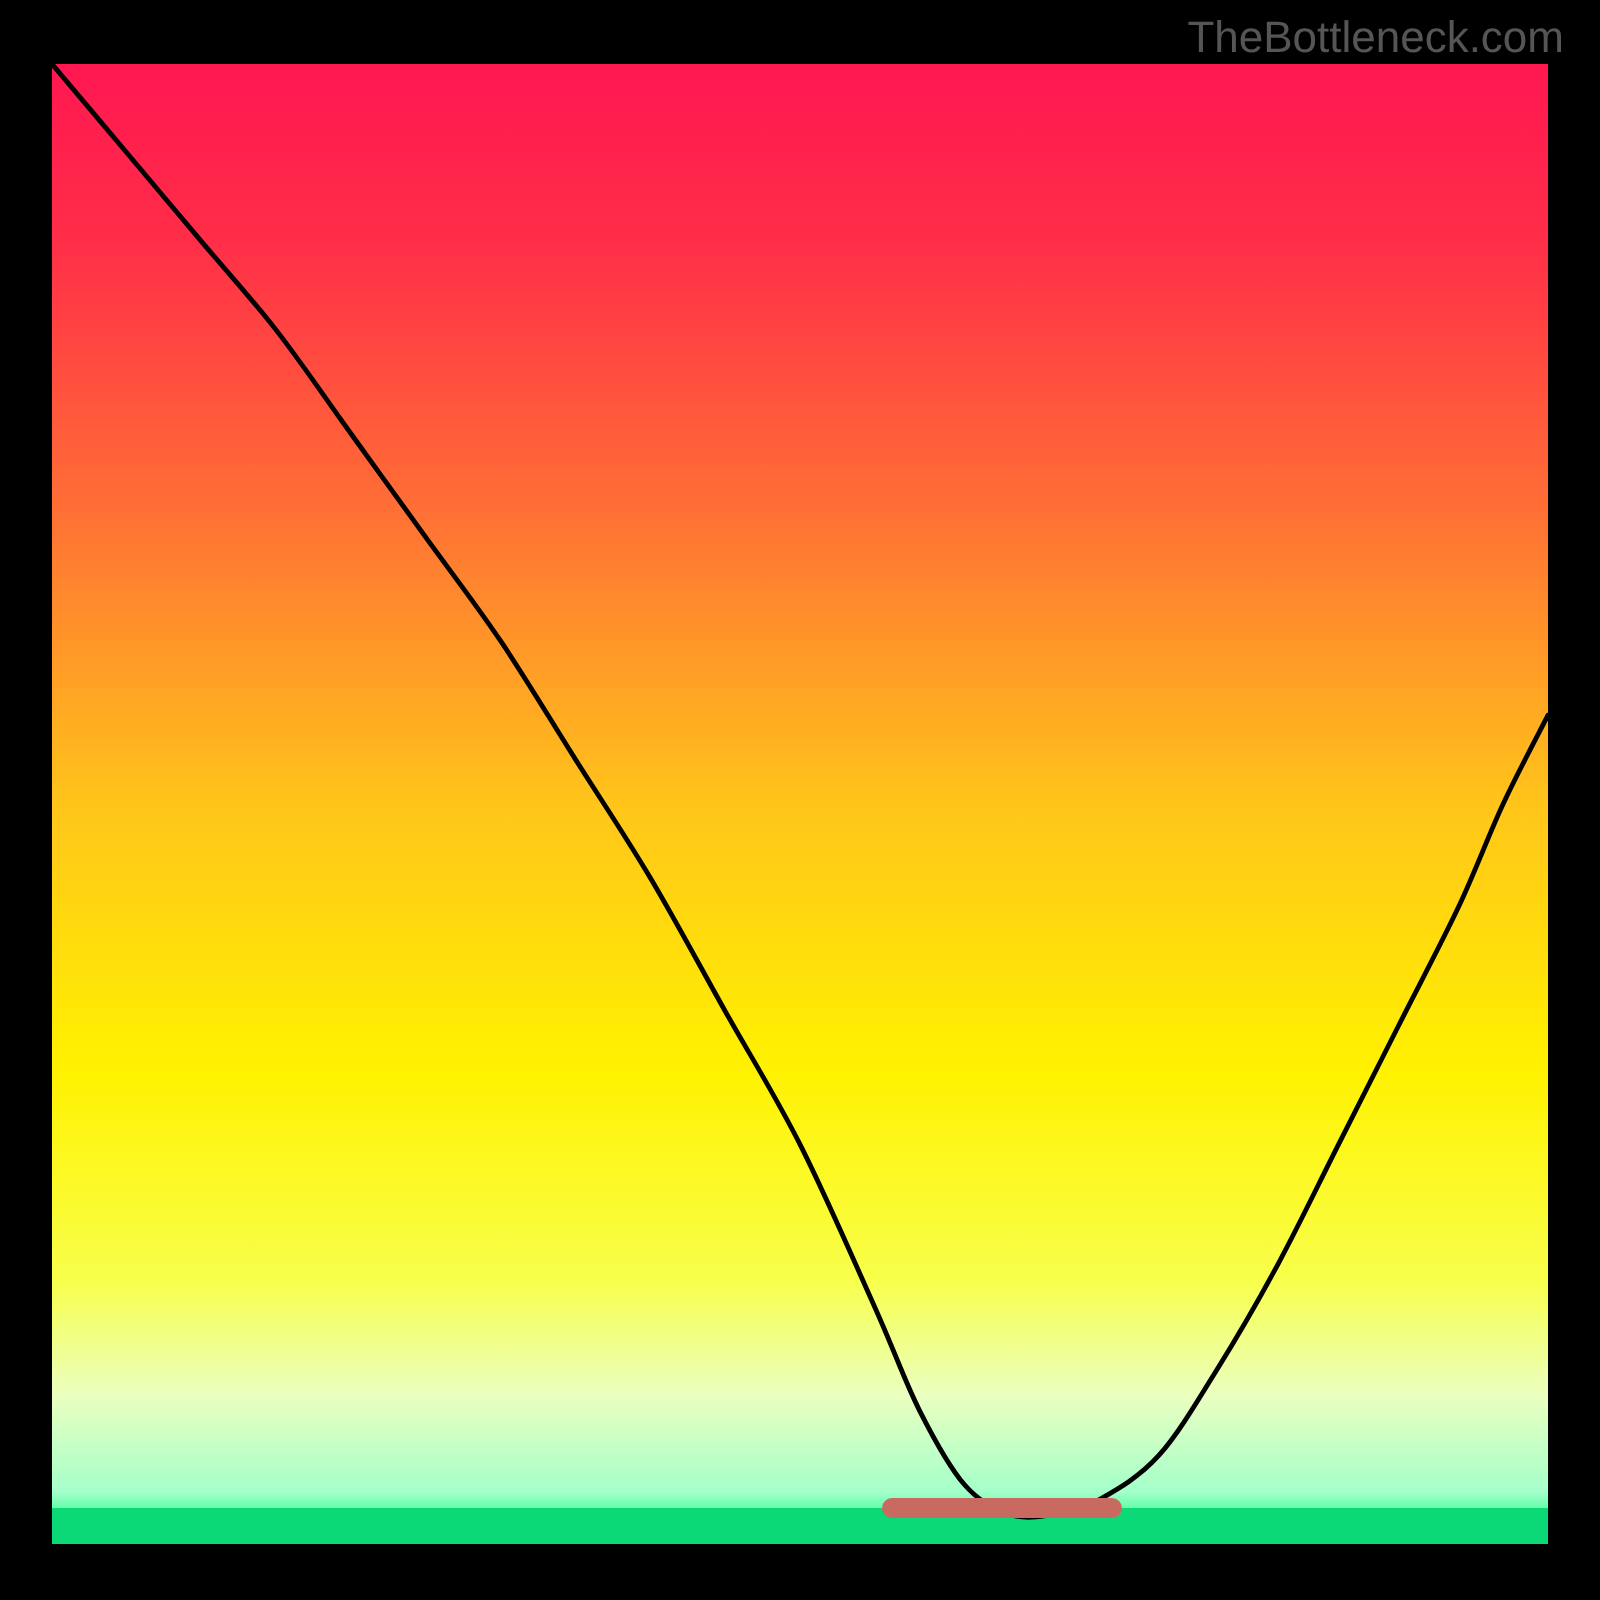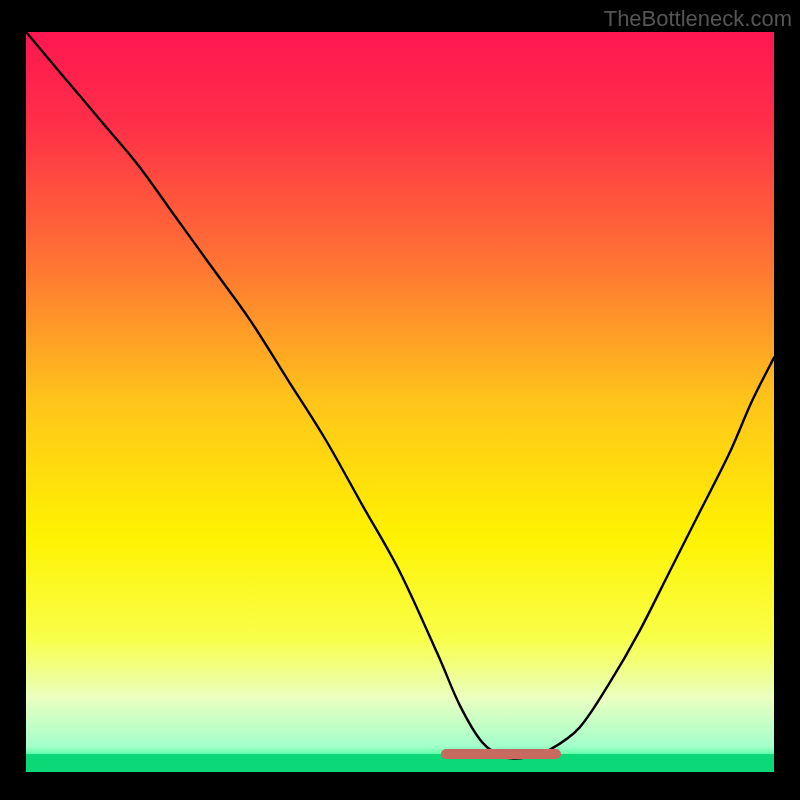--- a/index.html
+++ b/index.html
@@ -7,21 +7,21 @@
     width: 800px;
     height: 800px;
     background: #000;
     position: relative;
     font-family: Arial, sans-serif;
     overflow: hidden;
   }
   .watermark {
     position: absolute;
     top: 6px;
-    right: 8px;
+    right: 18px;
     color: #555;
     font-size: 22px;
     font-weight: 500;
     z-index: 10;
   }
   .frame {
     position: absolute;
     left: 26px;
     top: 32px;
     width: 748px;

